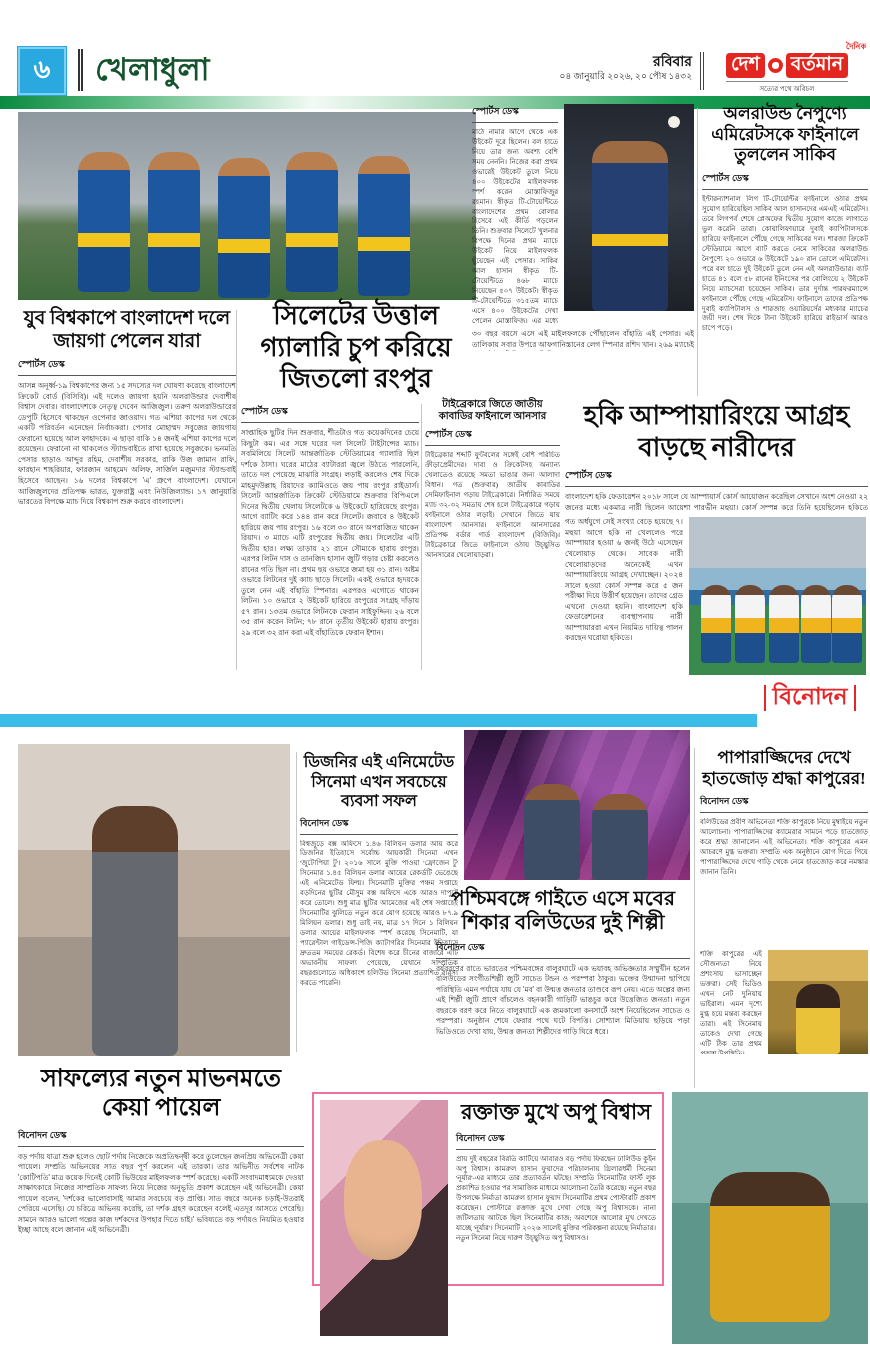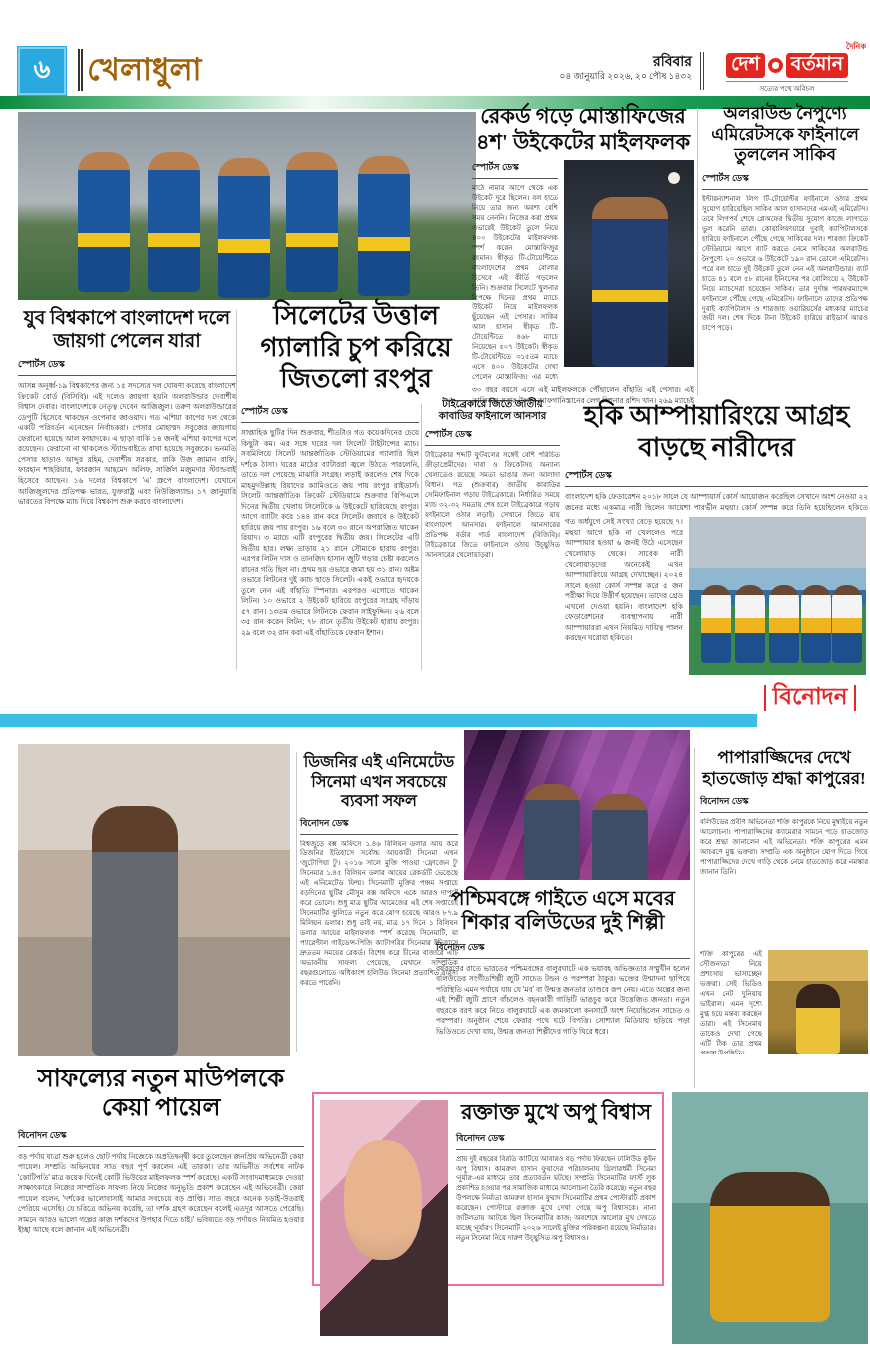--- a/index.html
+++ b/index.html
@@ -3,22 +3,22 @@
 <meta charset="utf-8">
 <style>
   html,body{margin:0;padding:0;background:#ffffff;}
   #page{position:relative;width:870px;height:1351px;background:#ffffff;overflow:hidden;
         font-family:"Liberation Serif",serif;color:#111;}
   .abs{position:absolute;}
   
   #pagenum{left:18px;top:47px;width:44px;height:44px;background:#2aa9e0;border:2px solid #7fd0ef;
            outline:1px solid #2aa9e0;color:#fff;font-size:26px;font-weight:700;
            display:flex;align-items:center;justify-content:center;}
-  #section-title{left:78px;top:49px;font-size:31px;font-weight:700;color:#a16207;
-           border-left:5px double #333;padding-left:4px;line-height:42px;}
+  #section-title{left:78px;top:49px;font-size:31px;font-weight:700;color:#14532d;
+           border-left:5px double #333;padding-left:12px;line-height:42px;}
   #dateline{left:540px;top:53px;width:152px;text-align:right;line-height:1.25;}
   #dateline .day{font-size:14px;font-weight:700;}
   #dateline .date{font-size:9px;color:#222;}
   .dsep{width:1px;background:#444;}
   #masthead{left:708px;top:40px;width:158px;text-align:center;}
   #masthead .pfx{font-size:8px;color:#e3261f;text-align:right;margin-left:4px;font-weight:700;}
   #masthead .row{display:flex;align-items:center;justify-content:center;gap:3px;}
   #masthead .word{background:#e3261f;color:#fff;font-weight:700;font-size:19px;
                   padding:1px 5px 3px;border-radius:4px;line-height:1.1;}
   #masthead .circ{width:15px;height:15px;border-radius:50%;background:#e3261f;position:relative;}
@@ -116,21 +116,20 @@
   <div class="abs" style="left:241px;top:300px;width:230px">
     <h2 class="hl" style="font-size:26px">সিলেটের উত্তাল গ্যালারি চুপ করিয়ে জিতলো রংপুর</h2>
   </div>
   <div class="abs" style="left:241px;top:404px;width:178px">
     <div class="byline">স্পোর্টস ডেস্ক</div>
     <div class="body" style="height:244px">সাপ্তাহিক ছুটির দিন শুক্রবার, শীতটাও গত কয়েকদিনের চেয়ে কিছুটা কম। এর সঙ্গে ঘরের দল সিলেট টাইটান্সের ম্যাচ। সবমিলিয়ে সিলেট আন্তর্জাতিক স্টেডিয়ামের গ্যালারি ছিল দর্শকে ঠাসা। ঘরের মাঠের ব্যাটাররা জ্বলে উঠতে পারলেনি, তাতে দল পেয়েছে মাঝারি সংগ্রহ। লড়াই করলেও শেষ দিকে মাহমুদউল্লাহ রিয়াদের ক্যামিওতে জয় পায় রংপুর রাইডার্স। সিলেট আন্তর্জাতিক ক্রিকেট স্টেডিয়ামে শুক্রবার বিপিএলে দিনের দ্বিতীয় খেলায় সিলেটকে ৬ উইকেটে হারিয়েছে রংপুর। আগে ব্যাটিং করে ১৪৪ রান করে সিলেট। জবাবে ৪ উইকেট হারিয়ে জয় পায় রংপুর। ১৬ বলে ৩০ রানে অপরাজিত থাকেন রিয়াদ। ৩ ম্যাচে এটি রংপুরের দ্বিতীয় জয়। সিলেটের এটি দ্বিতীয় হার। লক্ষ্য তাড়ায় ২১ রানে সৌম্যকে হারায় রংপুর। এরপর লিটন দাস ও তানজিদ হাসান জুটি গড়ার চেষ্টা করলেও রানের গতি ছিল না। প্রথম ছয় ওভারে জমা হয় ৩১ রান। অষ্টম ওভারে লিটনের দুই ক্যাচ ছাড়ে সিলেট। একই ওভারে হৃদয়কে তুলে নেন এই বাঁহাতি স্পিনার। এরপরও এগোতে থাকেন লিটন। ১০ ওভারে ২ উইকেট হারিয়ে রংপুরের সংগ্রহ দাঁড়ায় ৫৭ রান। ১৩তম ওভারে লিটনকে ফেরান সাইফুদ্দিন। ২৬ বলে ৩৫ রান করেন লিটন; ৭৮ রানে তৃতীয় উইকেট হারায় রংপুর। ২৯ বলে ৩২ রান করা এই বাঁহাতিকে ফেরান ইশান।</div>
   </div>
   <div class="abs vrule" style="left:421px;top:404px;height:266px"></div>
 
   <div class="abs" style="left:472px;top:104px;width:222px">
-    <h2 class="hl" style="font-size:21px">রেকর্ড গড়ে মোস্তাফিজের ৪শ' উইকেটের মাইলফলক</h2>
     <div class="row">
       <div style="width:86px">
         <div class="byline">স্পোর্টস ডেস্ক</div>
         <div class="body" style="height:198px;font-size:7px">মাঠে নামার আগে থেকে এক উইকেট দূরে ছিলেন। বল হাতে নিয়ে তার জন্য অবশ্য বেশি সময় নেননি। নিজের করা প্রথম ওভারেই উইকেট তুলে নিয়ে ৪০০ উইকেটের মাইলফলক স্পর্শ করেন মোস্তাফিজুর রহমান। স্বীকৃত টি-টোয়েন্টিতে বাংলাদেশের প্রথম বোলার হিসেবে এই কীর্তি গড়লেন তিনি। শুক্রবার সিলেটে খুলনার বিপক্ষে দিনের প্রথম ম্যাচে উইকেট নিয়ে মাইলফলক ছুঁয়েছেন এই পেসার। সাকিব আল হাসান স্বীকৃত টি-টোয়েন্টিতে ৪৬৮ ম্যাচে নিয়েছেন ৫০৭ উইকেট। স্বীকৃত টি-টোয়েন্টিতে ৩১৫তম ম্যাচে এসে ৪০০ উইকেটের দেখা পেলেন মোস্তাফিজ। এর মধ্যে আন্তর্জাতিক ক্রিকেটে তার শিকার ১২৬ ম্যাচে ১৫৭ উইকেট। পেসারদের মধ্যে মোস্তাফিজই সবচেয়ে দ্রুত ৪০০ উইকেট নিলেন। এক্ষেত্রে তিনি টপকে গেছেন পাকিস্তানের সাবেক পেসার ওয়াহাব রিয়াজকে। ৩৩৫ ম্যাচে ৪০০ উইকেট নিয়েছিলেন এই পেসার। সবমিলিয়ে স্বীকৃত টি-টোয়েন্টিতে দ্বিতীয় দ্রুততম ৪০০ উইকেট নিয়েছেন ফিজ।</div>
       </div>
       <div class="photo" id="photo-mustafiz" style="width:130px;height:207px;position:relative">
         <span class="fig"></span>
         <span class="ball"></span>
       </div>
     </div>
@@ -201,21 +200,21 @@
     <div class="body" style="height:128px;font-size:7px">বলিউডের প্রবীণ অভিনেতা শক্তি কাপুরকে নিয়ে মুম্বাইয়ে নতুন আলোচনা। পাপারাজ্জিদের ক্যামেরার সামনে পড়ে হাতজোড় করে শ্রদ্ধা জানালেন এই অভিনেতা। শক্তি কাপুরের এমন আচরণে মুগ্ধ ভক্তরা। সম্প্রতি এক অনুষ্ঠানে যোগ দিতে গিয়ে পাপারাজ্জিদের দেখে গাড়ি থেকে নেমে হাতজোড় করে নমস্কার জানান তিনি।</div>
     <div class="row" style="margin-top:4px">
       <div class="body" style="width:62px;height:104px;font-size:7px">শক্তি কাপুরের এই সৌজন্যতা নিয়ে প্রশংসায় ভাসাচ্ছেন ভক্তরা। সেই ভিডিও এখন নেট দুনিয়ায় ভাইরাল। এমন দৃশ্যে মুগ্ধ হয়ে মন্তব্য করছেন তারা। এই সিনেমায় তাকেও দেখা গেছে এটি ঠিক তার প্রথম প্রকাশ উপস্থিতি।</div>
       <div class="photo" id="photo-papsmall" style="width:100px;height:104px;position:relative">
         <span class="fig"></span>
       </div>
     </div>
   </div>
 
   <div class="abs" style="left:18px;top:1060px;width:286px">
-    <h2 class="hl" style="font-size:24px;margin-top:4px">সাফল্যের নতুন মাউপলকে কেয়া পায়েল</h2>
+    <h2 class="hl" style="font-size:24px;margin-top:4px">সাফল্যের নতুন মাভনমতে কেয়া পায়েল</h2>
     <div class="byline">বিনোদন ডেস্ক</div>
     <div class="body" style="height:156px">বড় পর্দায় যাত্রা শুরু হলেও ছোট পর্দায় নিজেকে অপ্রতিদ্বন্দ্বী করে তুলেছেন জনপ্রিয় অভিনেত্রী কেয়া পায়েল। সম্প্রতি অভিনয়ের সাত বছর পূর্ণ করলেন এই তারকা। তার অভিনীত সর্বশেষ নাটক 'কোটিপতি' মাত্র কয়েক দিনেই কোটি ভিউয়ের মাইলফলক স্পর্শ করেছে। একটি সংবাদমাধ্যমকে দেওয়া সাক্ষাৎকারে নিজের সাম্প্রতিক সাফল্য নিয়ে নিজের অনুভূতি প্রকাশ করেছেন এই অভিনেত্রী। কেয়া পায়েল বলেন, 'দর্শকের ভালোবাসাই আমার সবচেয়ে বড় প্রাপ্তি। সাত বছরে অনেক চড়াই-উতরাই পেরিয়ে এসেছি। যে চরিত্রে অভিনয় করেছি, তা দর্শক গ্রহণ করেছেন বলেই এতদূর আসতে পেরেছি। সামনে আরও ভালো গল্পের কাজ দর্শকদের উপহার দিতে চাই।' ভবিষ্যতে বড় পর্দায়ও নিয়মিত হওয়ার ইচ্ছা আছে বলে জানান এই অভিনেত্রী।</div>
   </div>
 
   <div class="abs" id="apu-box" style="left:312px;top:1092px;width:352px;height:194px">
     <div class="photo" id="photo-appu" style="width:128px;height:236px;position:relative;flex:none">
       <span class="fig"></span>
     </div>
     <div style="flex:1">
       <h2 class="hl" style="font-size:21px">রক্তাক্ত মুখে অপু বিশ্বাস</h2>

